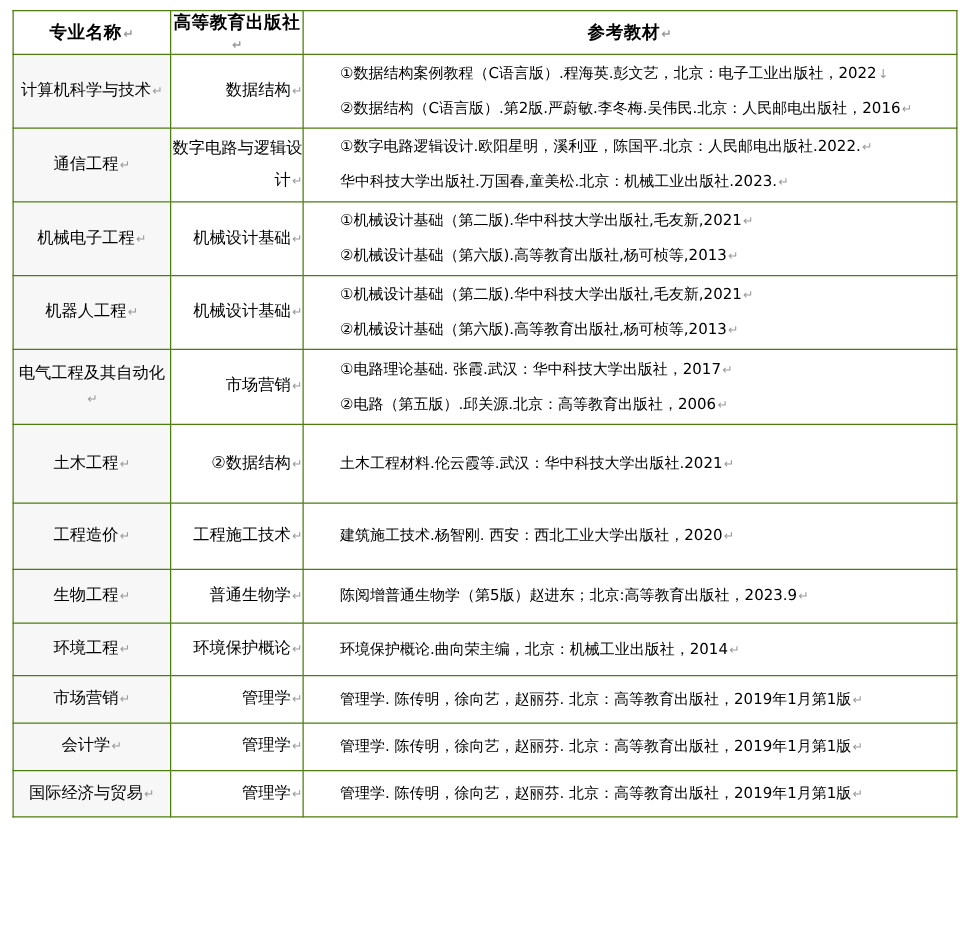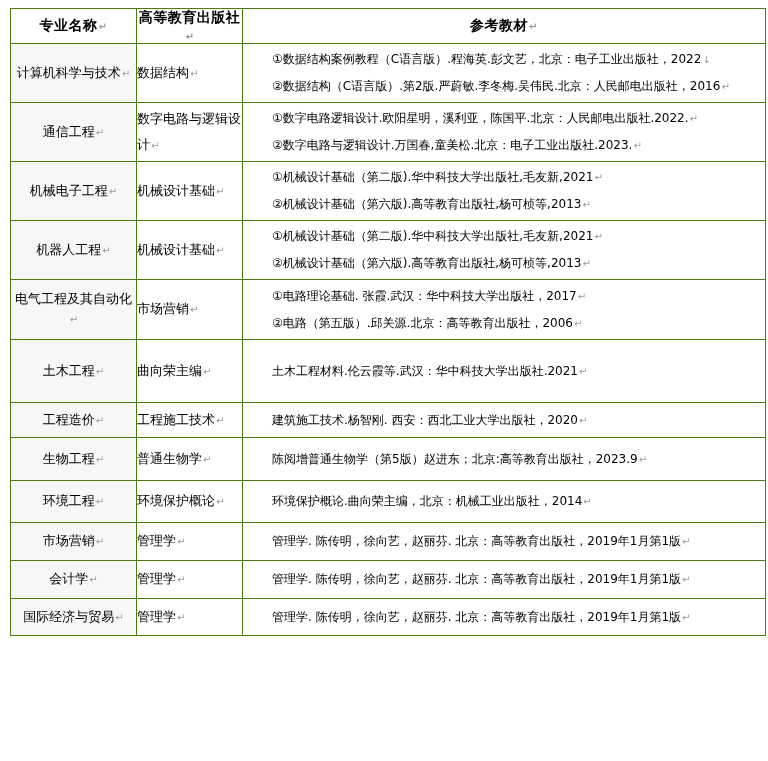--- a/index.html
+++ b/index.html
@@ -37,21 +37,21 @@
       letter-spacing: 0.5px;
     }
     td.major {
       background: #f7f7f7;
       text-align: center;
       font-size: 13px;
       line-height: 20px;
       padding: 0 2px;
     }
     td.course {
-      text-align: left;
+      text-align: right;
       font-size: 13px;
       line-height: 26px;
       padding: 0 2px;
     }
     td.ref {
       font-size: 12px;
       padding-left: 6px;
       padding-right: 2px;
       white-space: nowrap;
     }
@@ -91,21 +91,21 @@
         <span class="line"><span>①数据结构案例教程（C语言版）.程海英.彭文艺，北京：电子工业出版社，2022</span><span class="pm">↓</span></span>
         <span class="line"><span>②数据结构（C语言版）.第2版.严蔚敏.李冬梅.吴伟民.北京：人民邮电出版社，2016</span><span class="pm">↵</span></span>
       </td>
     </tr>
 
     <tr style="height:59px">
       <td class="major"><span>通信工程</span><span class="pm">↵</span></td>
       <td class="course"><span>数字电路与逻辑设计</span><span class="pm">↵</span></td>
       <td class="ref">
         <span class="line"><span>①数字电路逻辑设计.欧阳星明，溪利亚，陈国平.北京：人民邮电出版社.2022.</span><span class="pm">↵</span></span>
-        <span class="line"><span>②数字电路与逻辑设计.万国春,童美松.北京：电子工业出版社.2023.</span><span class="pm">↵</span></span>
+        <span class="line"><span>华中科技大学出版社.万国春,童美松.北京：机械工业出版社.2023.</span><span class="pm">↵</span></span>
       </td>
     </tr>
 
     <tr style="height:59px">
       <td class="major"><span>机械电子工程</span><span class="pm">↵</span></td>
       <td class="course"><span>机械设计基础</span><span class="pm">↵</span></td>
       <td class="ref">
         <span class="line"><span>①机械设计基础（第二版).华中科技大学出版社,毛友新,2021</span><span class="pm">↵</span></span>
         <span class="line"><span>②机械设计基础（第六版).高等教育出版社,杨可桢等,2013</span><span class="pm">↵</span></span>
       </td>
@@ -124,27 +124,27 @@
       <td class="major"><span>电气工程及其自动化</span><span class="pm">↵</span></td>
       <td class="course"><span>市场营销</span><span class="pm">↵</span></td>
       <td class="ref">
         <span class="line"><span>①电路理论基础. 张霞.武汉：华中科技大学出版社，2017</span><span class="pm">↵</span></span>
         <span class="line"><span>②电路（第五版）.邱关源.北京：高等教育出版社，2006</span><span class="pm">↵</span></span>
       </td>
     </tr>
 
     <tr style="height:63px">
       <td class="major"><span>土木工程</span><span class="pm">↵</span></td>
-      <td class="course"><span>曲向荣主编</span><span class="pm">↵</span></td>
+      <td class="course"><span>②数据结构</span><span class="pm">↵</span></td>
       <td class="ref">
         <span class="line"><span>土木工程材料.伦云霞等.武汉：华中科技大学出版社.2021</span><span class="pm">↵</span></span>
       </td>
     </tr>
 
-    <tr style="height:35px">
+    <tr style="height:53px">
       <td class="major"><span>工程造价</span><span class="pm">↵</span></td>
       <td class="course"><span>工程施工技术</span><span class="pm">↵</span></td>
       <td class="ref">
         <span class="line"><span>建筑施工技术.杨智刚. 西安：西北工业大学出版社，2020</span><span class="pm">↵</span></span>
       </td>
     </tr>
 
     <tr style="height:43px">
       <td class="major"><span>生物工程</span><span class="pm">↵</span></td>
       <td class="course"><span>普通生物学</span><span class="pm">↵</span></td>

